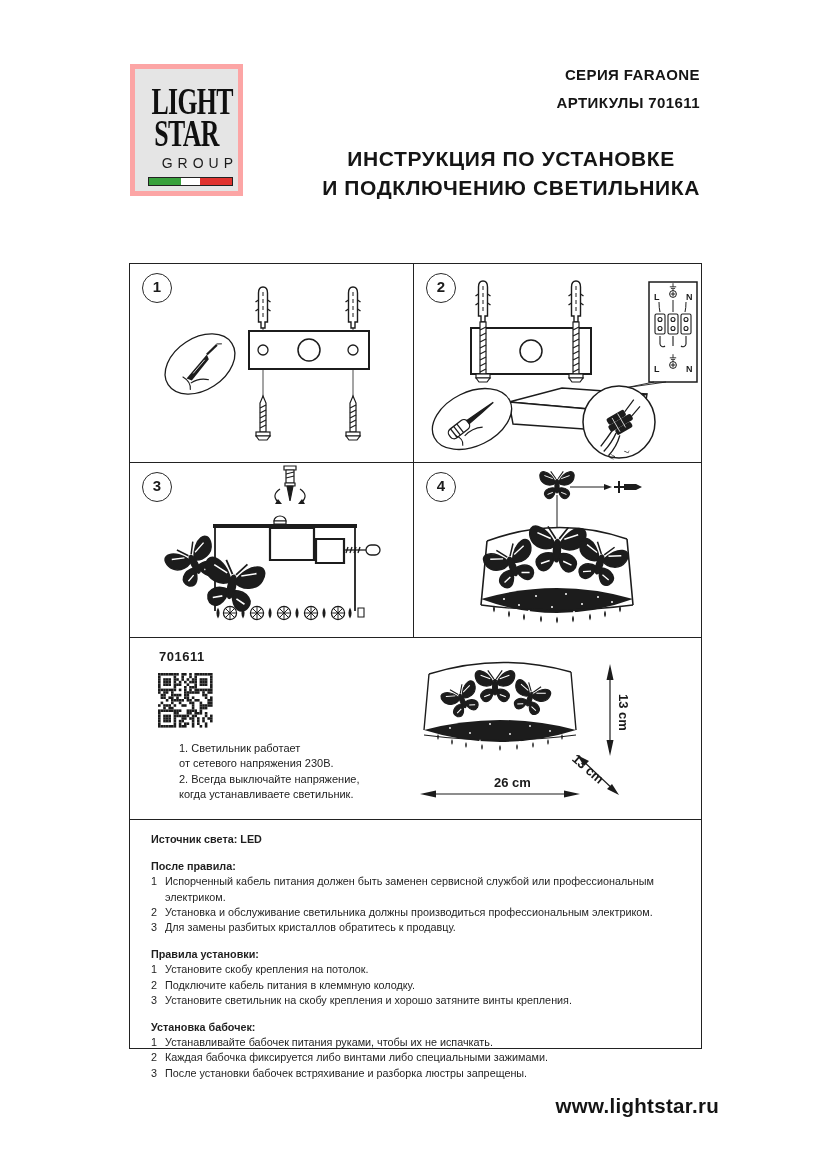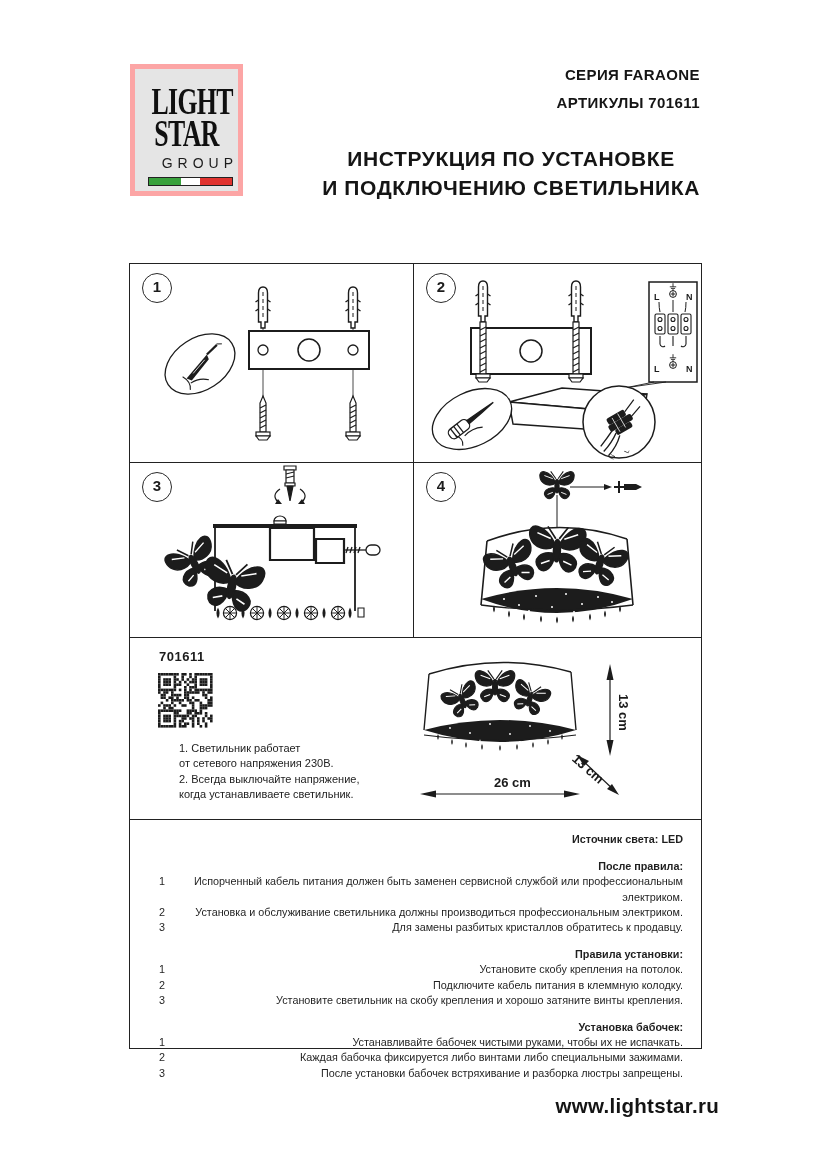--- a/index.html
+++ b/index.html
@@ -647,21 +647,21 @@
             <path d="M209,157 L197,151 L202,146 Z" fill="#1c1c1c" stroke="none"></path>
           </g>
         </svg>
         <span class="dim-label" style="left:364px;top:137px;">26 cm</span>
         <span class="dim-label" style="left:501px;top:56px;transform:rotate(90deg);transform-origin:0 0;">13 cm</span>
         <span class="dim-label" style="left:449px;top:113px;transform:rotate(41deg);transform-origin:0 0;">13 cm</span>
       </div>
     </div>
 
     <div class="trow" style="height:226px;border-bottom:none;">
-      <div class="tcell rules" style="flex:1;text-align:right;">
+      <div class="tcell rules" style="flex:1;">
         <div class="src">Источник света: LED</div>
 
         <div class="sect-title">После правила:</div>
         <div class="item">
           <span class="num">1</span>
           <span class="txt">Испорченный кабель питания должен быть заменен сервисной службой или профессиональным электриком.</span>
         </div>
         <div class="item">
           <span class="num">2</span>
           <span class="txt">Установка и обслуживание светильника должны производиться профессиональным электриком.</span>
@@ -681,21 +681,21 @@
           <span class="txt">Подключите кабель питания в клеммную колодку.</span>
         </div>
         <div class="item">
           <span class="num">3</span>
           <span class="txt">Установите светильник на скобу крепления и хорошо затяните винты крепления.</span>
         </div>
 
         <div class="sect-title">Установка бабочек:</div>
         <div class="item">
           <span class="num">1</span>
-          <span class="txt">Устанавливайте бабочек чистыми руками, чтобы их не испачкать.</span>
+          <span class="txt">Устанавливайте бабочек питания руками, чтобы их не испачкать.</span>
         </div>
         <div class="item">
           <span class="num">2</span>
           <span class="txt">Каждая бабочка фиксируется либо винтами либо специальными зажимами.</span>
         </div>
         <div class="item">
           <span class="num">3</span>
           <span class="txt">После установки бабочек встряхивание и разборка люстры запрещены.</span>
         </div>
       </div>

